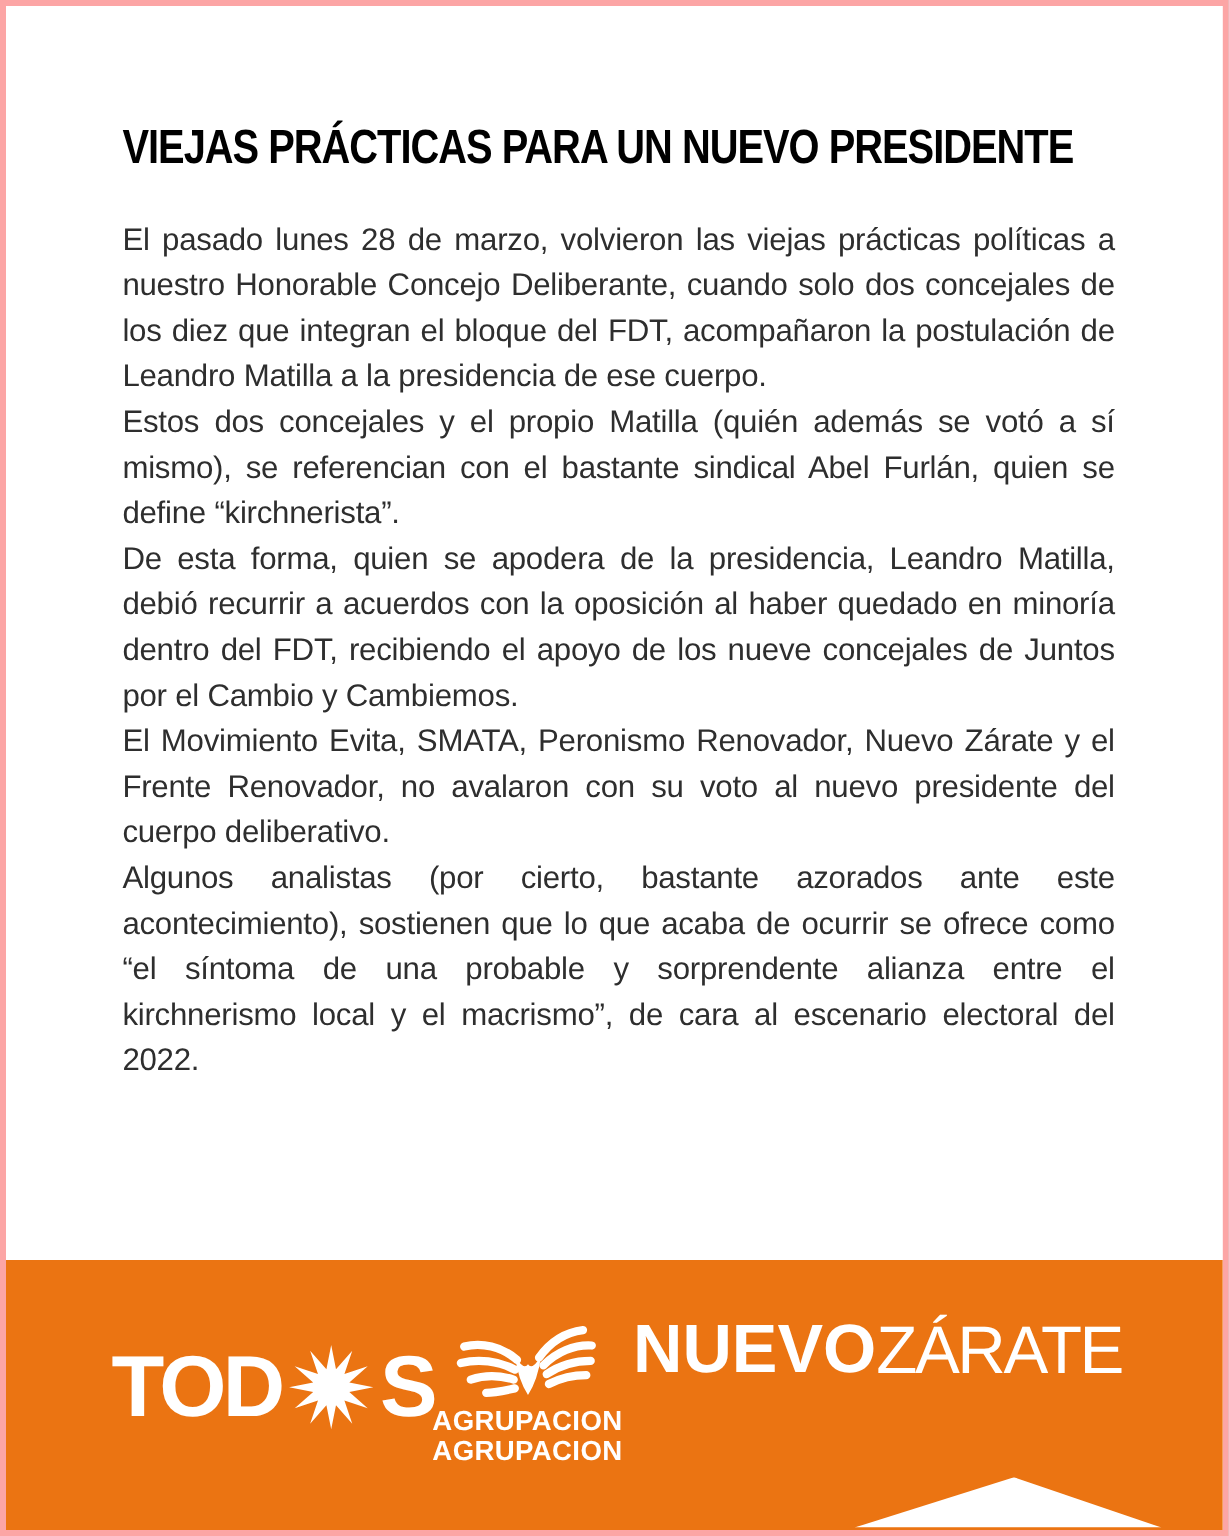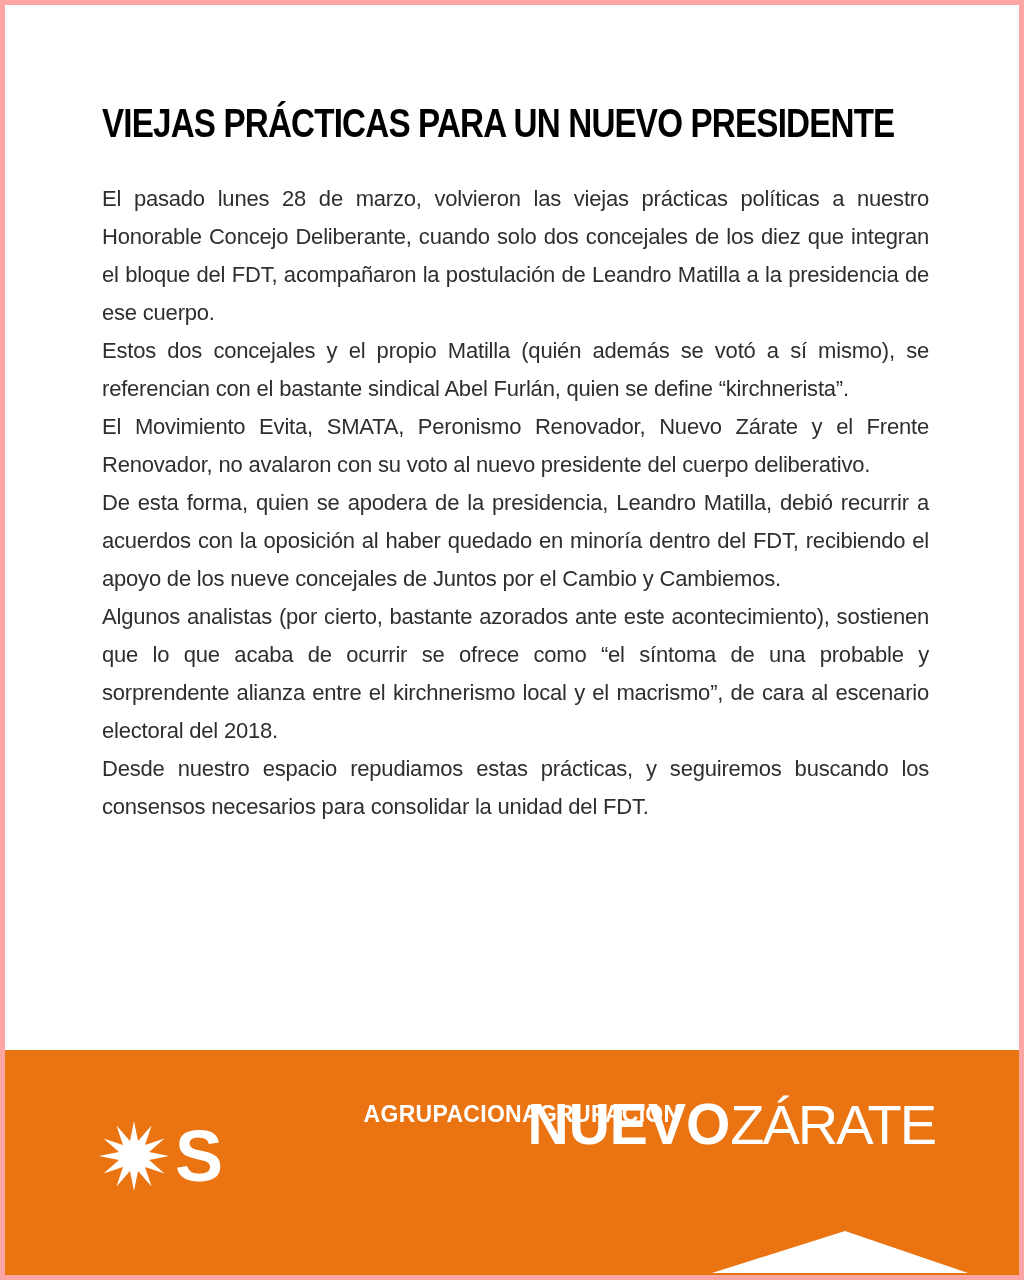--- a/index.html
+++ b/index.html
@@ -19,21 +19,21 @@
     font-size:40px;
     font-weight:bold;
     color:#000000;
     letter-spacing:-1px;
     white-space:nowrap;
     transform:scaleX(0.83);
     transform-origin:left center;
   }
   .body-text p {
     margin:0;
-    font-size:22px;
+    font-size:26px;
     line-height:38px;
     letter-spacing:-0.2px;
     color:#2e2e2e;
     text-align:justify;
   }
   .footer-band {
     position:absolute;
     left:0; right:0; bottom:0;
     height:225px;
     background:#EB7412;
@@ -52,22 +52,22 @@
   .todos-logo .sun { width:78px; height:78px; margin:0 2px; display:block; }
   .brand-lockup {
     position:absolute;
     right:84px; top:46px;
     display:flex;
     align-items:flex-start;
     gap:12px;
   }
   .brand-left {
     display:flex;
-    flex-direction:row;
-    align-items:flex-start;
+    flex-direction:column;
+    align-items:center;
     width:152px;
     padding-top:6px;
   }
   .brand-left .dove { width:132px; height:66px; display:block; margin-bottom:4px; }
   .agrupacion-line {
     font-size:23px;
     font-weight:bold;
     line-height:25px;
     letter-spacing:0.3px;
     text-align:center;
@@ -90,30 +90,30 @@
 </head>
 <body>
 
 <div class="page">
 
   <div class="content">
     <h1 class="title">VIEJAS PRÁCTICAS PARA UN NUEVO PRESIDENTE</h1>
     <div class="body-text">
       <p>El pasado lunes 28 de marzo, volvieron las viejas prácticas políticas a nuestro Honorable Concejo Deliberante, cuando solo dos concejales de los diez que integran el bloque del FDT, acompañaron la postulación de Leandro Matilla a la presidencia de ese cuerpo.</p>
       <p>Estos dos concejales y el propio Matilla (quién además se votó a sí mismo), se referencian con el bastante sindical Abel Furlán, quien se define “kirchnerista”.</p>
+      <p>De esta forma, quien se apodera de la presidencia, Leandro Matilla, debió recurrir a acuerdos con la oposición al haber quedado en minoría dentro del FDT, recibiendo el apoyo de los nueve concejales de Juntos por el Cambio y Cambiemos.</p>
       <p>El Movimiento Evita, SMATA, Peronismo Renovador, Nuevo Zárate y el Frente Renovador, no avalaron con su voto al nuevo presidente del cuerpo deliberativo.</p>
-      <p>De esta forma, quien se apodera de la presidencia, Leandro Matilla, debió recurrir a acuerdos con la oposición al haber quedado en minoría dentro del FDT, recibiendo el apoyo de los nueve concejales de Juntos por el Cambio y Cambiemos.</p>
-      <p>Algunos analistas (por cierto, bastante azorados ante este acontecimiento), sostienen que lo que acaba de ocurrir se ofrece como “el síntoma de una probable y sorprendente alianza entre el kirchnerismo local y el macrismo”, de cara al escenario electoral del 2018.</p>
-      <p>Desde nuestro espacio repudiamos estas prácticas, y seguiremos buscando los consensos necesarios para consolidar la unidad del FDT.</p>
+      <p>Algunos analistas (por cierto, bastante azorados ante este acontecimiento), sostienen que lo que acaba de ocurrir se ofrece como “el síntoma de una probable y sorprendente alianza entre el kirchnerismo local y el macrismo”, de cara al escenario electoral del 2022.</p>
     </div>
   </div>
 
   <div class="footer-band">
 
     <div class="todos-logo">
+      <span>TOD</span>
       <svg class="sun" viewBox="0 0 80 80" aria-hidden="true">
         <polygon fill="#ffffff" points="40,4 44.1,24.6 58,8.8 51.3,28.7 71.2,22 55.5,35.9 76,40 55.5,44.1 71.2,58 51.3,51.3 58,71.2 44.1,55.5 40,76 35.9,55.5 22,71.2 28.7,51.3 8.8,58 24.6,44.1 4,40 24.6,35.9 8.8,22 28.7,28.7 22,8.8 35.9,24.6"></polygon>
       </svg>
       <span>S</span>
     </div>
 
     <div class="brand-lockup">
       <div class="brand-left">
         <svg class="dove" viewBox="0 0 140 72" aria-hidden="true">
           <g stroke="#ffffff" stroke-width="7.5" stroke-linecap="round" fill="none">

